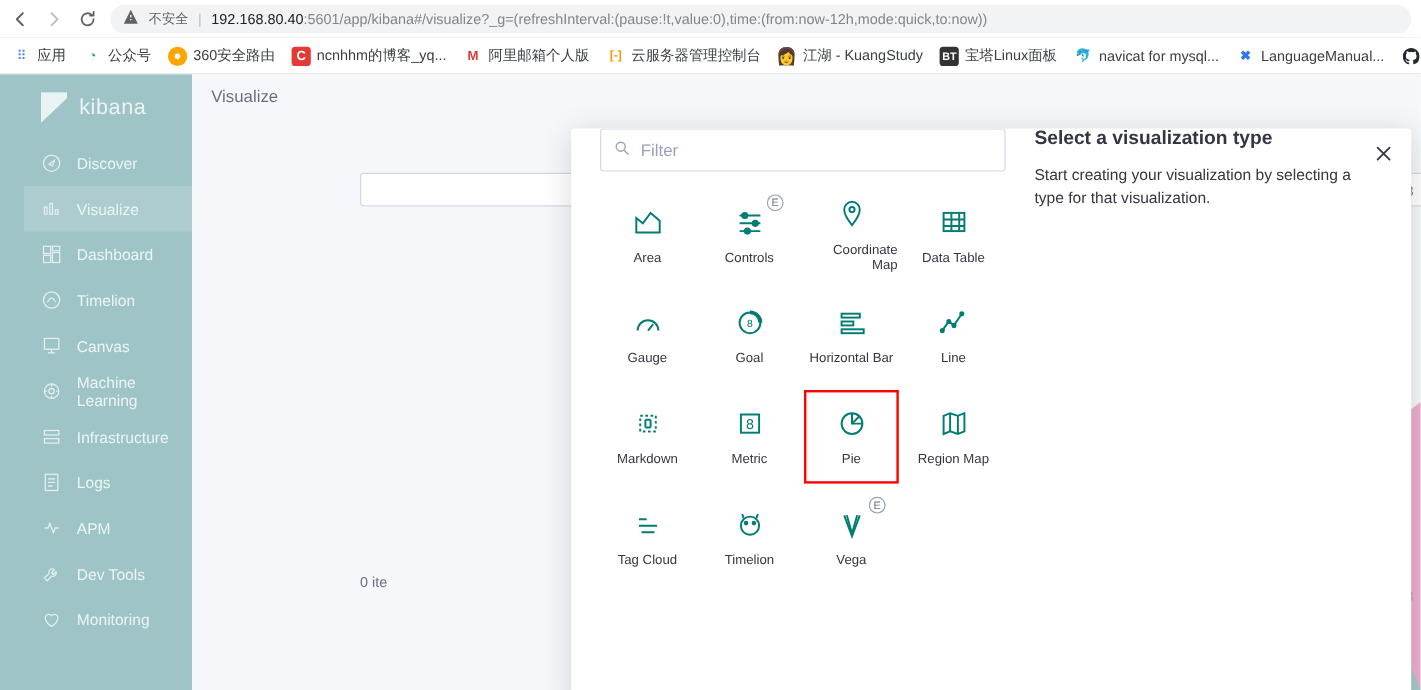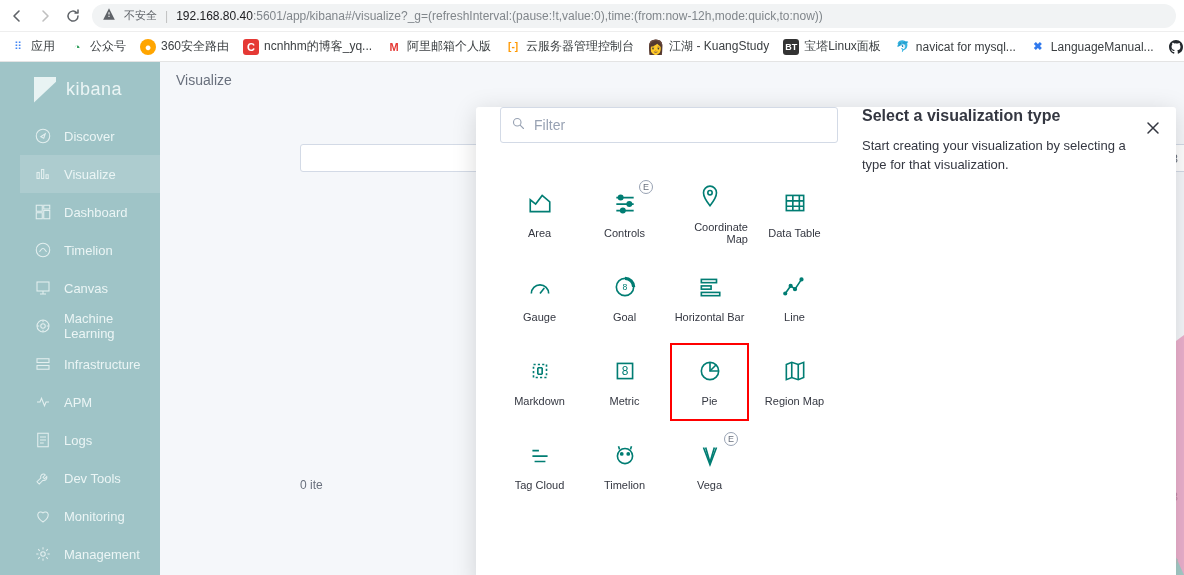--- a/index.html
+++ b/index.html
@@ -48,21 +48,21 @@
   .zero-items{position:absolute; left:140px; top:416px; font-size:12px; color:#69707d;}
   .search-bg{ position:absolute; left:140px; top:82px; width:900px; height:28px; border:1px solid #d3dae6; border-radius:3px; background:#fff;}
 
   
   .modal-mask{ position:absolute; inset:0; }
   .modal{ position:absolute; left:316px; top:45px; width:700px; height:480px; background:#fff; border-radius:3px; box-shadow:0 4px 25px rgba(0,0,0,0.15); display:flex; flex-direction:column;}
   .modal-close{ position:absolute; top:14px; right:16px; font-size:16px; color:#343741; cursor:pointer;}
   .modal-title{ font-size:23px; font-weight:600; padding:24px 24px 18px;}
   .modal-body{ flex:1; display:flex; padding:0 24px 20px; gap:24px; overflow:hidden;}
   .left{ width:338px; display:flex; flex-direction:column;}
-  .filter-box{ height:36px; border:1px solid #d3dae6; border-radius:3px; display:flex; align-items:center; padding:0 10px; gap:8px; margin-bottom:32px;}
+  .filter-box{ height:36px; border:1px solid #d3dae6; border-radius:3px; display:flex; align-items:center; padding:0 10px; gap:8px; margin-bottom:14px;}
   .filter-box input{ border:none; outline:none; flex:1; font-size:14px; color:#343741;}
   .filter-box input::placeholder{color:#98a2b3;}
   .types-scroll{ flex:1; overflow:auto; padding-right:4px;}
   .types-grid{ display:grid; grid-template-columns: repeat(4, 1fr); gap:6px;}
   .type-tile{ height:78px; display:flex; flex-direction:column; align-items:center; justify-content:center; gap:8px; border:1px solid transparent; position:relative; cursor:pointer;}
   .type-tile.selected{ border:2px solid #ff0000;}
   .type-tile .lbl{ font-size:11px; color:#343741; text-align:right;}
   .type-tile svg{ width:26px; height:26px; stroke:#017d73; stroke-width:1.5; fill:none;}
   .badge-e{ position:absolute; top:4px; right:10px; width:14px; height:14px; border:1px solid #98a2b3; border-radius:50%; font-size:9px; display:flex; align-items:center; justify-content:center; color:#69707d; background:#fff;}
   .right{ flex:1;}
@@ -228,58 +228,49 @@
           <svg viewBox="0 0 24 24">
             <rect x="4" y="5" width="16" height="5"></rect>
             <rect x="4" y="14" width="16" height="5"></rect>
           </svg>
         </span>
         <span>Infrastructure</span>
       </div>
     <div class="side-item">
         <span class="side-icon">
           <svg viewBox="0 0 24 24">
-            <path d="M4 12h4l2-5 4 10 2-5h4"></path>
-          </svg>
-        </span>
-        <span>APM</span>
-      </div>
-    <div class="side-item">
-        <span class="side-icon">
-          <svg viewBox="0 0 24 24">
             <rect x="5" y="3" width="14" height="18"></rect>
             <path d="M8 8h8M8 12h8M8 16h5"></path>
           </svg>
         </span>
         <span>Logs</span>
       </div>
     <div class="side-item">
         <span class="side-icon">
           <svg viewBox="0 0 24 24">
+            <path d="M4 12h4l2-5 4 10 2-5h4"></path>
+          </svg>
+        </span>
+        <span>APM</span>
+      </div>
+    <div class="side-item">
+        <span class="side-icon">
+          <svg viewBox="0 0 24 24">
             <path d="M14 7a4 4 0 0 0-5 5l-5 5 3 3 5-5a4 4 0 0 0 5-5l-3 3-2-2 3-3z"></path>
           </svg>
         </span>
         <span>Dev Tools</span>
       </div>
     <div class="side-item">
         <span class="side-icon">
           <svg viewBox="0 0 24 24">
             <path d="M12 20s-7-4.5-7-10a4 4 0 0 1 7-2 4 4 0 0 1 7 2c0 5.5-7 10-7 10z"></path>
           </svg>
         </span>
         <span>Monitoring</span>
-      </div>
-    <div class="side-item">
-        <span class="side-icon">
-          <svg viewBox="0 0 24 24">
-            <circle cx="12" cy="12" r="3"></circle>
-            <path d="M12 3v3M12 18v3M3 12h3M18 12h3M5.6 5.6l2.1 2.1M16.3 16.3l2.1 2.1M5.6 18.4l2.1-2.1M16.3 7.7l2.1-2.1"></path>
-          </svg>
-        </span>
-        <span>Management</span>
       </div>
   </div>
 
   <div class="main">
     <div class="breadcrumb">Visualize</div>
     <div class="search-bg"></div>
     <div class="pager p1">1–8 of 8</div>
     <div class="zero-items">0 ite</div>
     <div class="pager p2">1–8 of 8</div>
 

